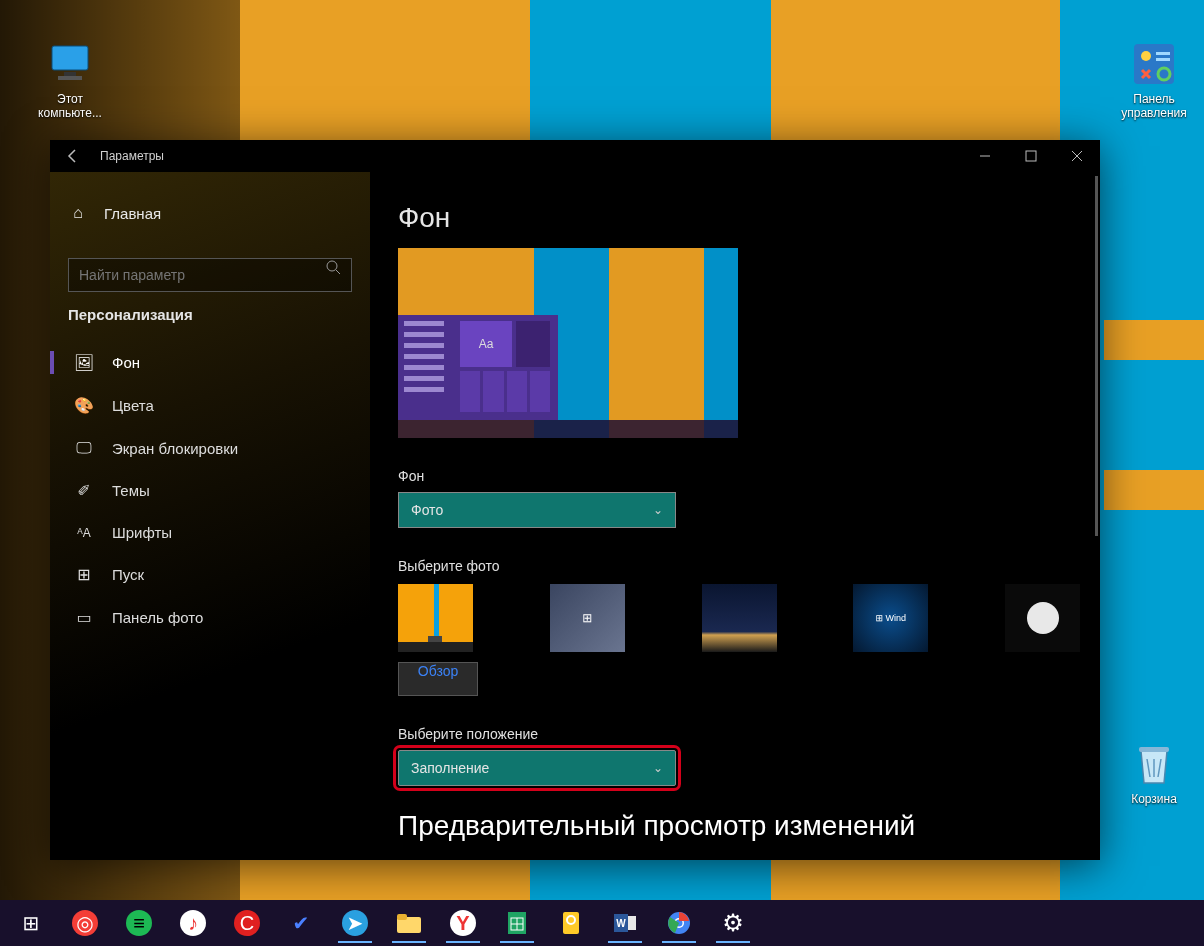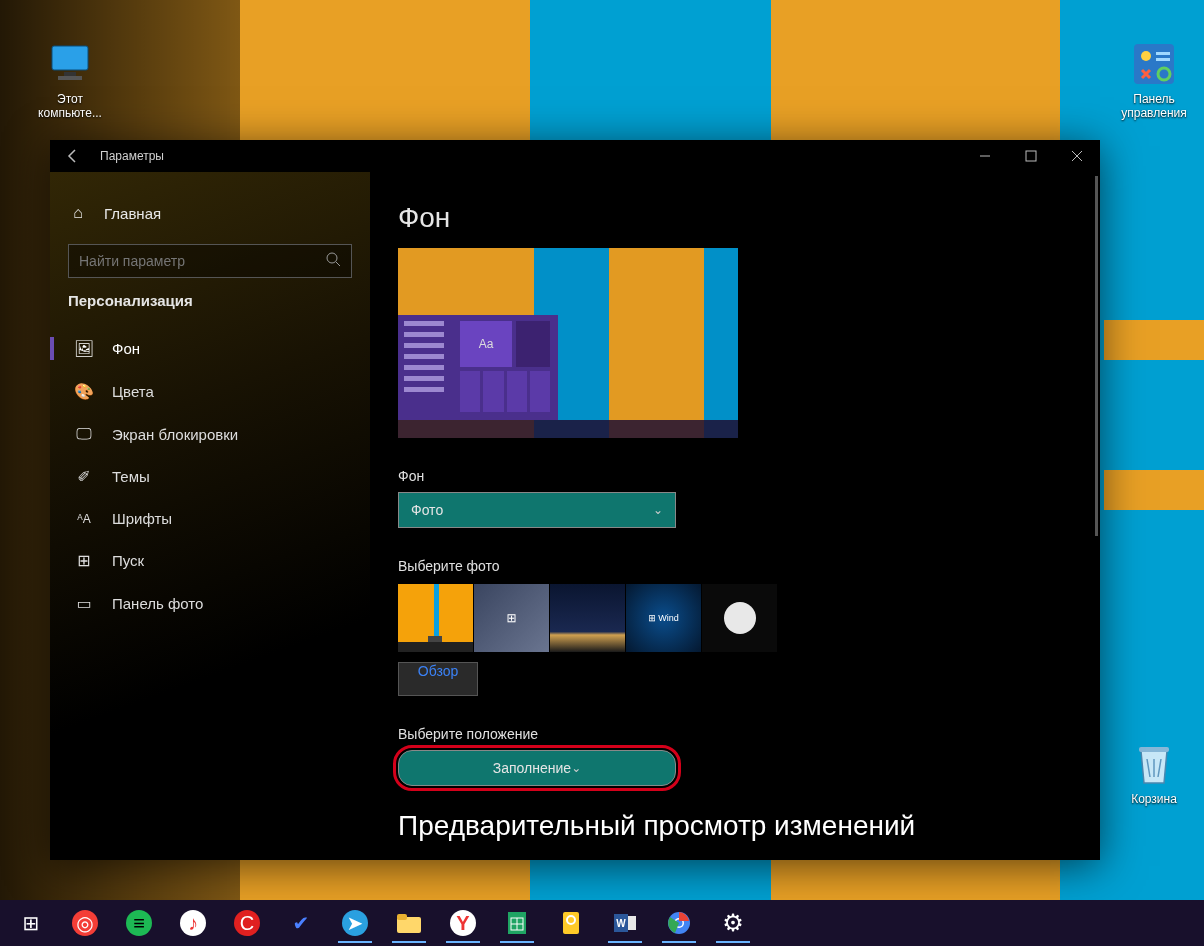--- a/index.html
+++ b/index.html
@@ -68,22 +68,22 @@
   display: flex; flex-direction: column;
   gap: 0;
 }
 .side-row {
   display: flex; align-items: center; gap: 16px;
   padding: 12px 0; color: #e8e8e8; font-size: 15px;
 }
 .side-row .ic { width: 20px; text-align: center; font-size: 16px; }
 .side-head { font-size: 15px; font-weight: 600; margin: 14px 0 18px; }
 .search {
-  margin-top: 10px;
-  display: flex; align-items: center;
+  margin-top: 24px;
+  display: flex; 
   border: 1px solid #555; background: rgba(0,0,0,0.35);
   height: 34px; padding: 0 10px;
   color: #999;
 }
 .search input {
   flex: 1; background: transparent; border: none; outline: none;
   color: #ccc; font-size: 14px;
 }
 .side-item {
   display: flex; align-items: center; gap: 18px;
@@ -128,24 +128,24 @@
 
 .label { font-size: 14px; margin-top: 30px; color: #e0e0e0; }
 .dropdown {
   margin-top: 8px; width: 278px; height: 36px;
   border: 1px solid #888; background: #0f766e;
   display: flex; align-items: center; justify-content: space-between;
   padding: 0 12px; font-size: 14px; color: #e5e5e5;
 }
 .dropdown .chev { font-size: 12px; color: #ccc; }
 .dropdown.highlight {
-  outline: 3px solid #d4001a; outline-offset: 2px; border-radius: 14px; justify-content: center;
+  outline: 3px solid #d4001a; outline-offset: 2px; border-radius: 2px;
 }
 .thumbs {
-  margin-top: 10px; display: flex; gap: 1px;
+  margin-top: 10px; display: flex; gap: 1px; justify-content: space-between;
 }
 .thumb {
   width: 75px; height: 68px; background: #222; position: relative; overflow: hidden;
 }
 .thumb.t1 { background: linear-gradient(90deg,#f5a20a 0,#f5a20a 48%,#0aa0e0 48%,#0aa0e0 55%,#f5a20a 55%); border-bottom: 10px solid #222; }
 .thumb.t1::after { content:""; position:absolute; bottom:0; left:30px; width:14px; height:6px; background:#444; }
 .thumb.t2 { background: linear-gradient(135deg,#3a4560,#6a7590); }
 .thumb.t2::after { content:"⊞"; color:#fff; font-size:12px; position:absolute; inset:0; display:flex; align-items:center; justify-content:center; }
 .thumb.t3 { background: linear-gradient(#0a1530,#1a2850 70%,#d0a050 75%,#1a1a1a); }
 .thumb.t4 { background: radial-gradient(circle at 50% 50%, #0a4d8c, #041830); color:#fff; font-size:9px; display:flex; align-items:center; justify-content:center; }

